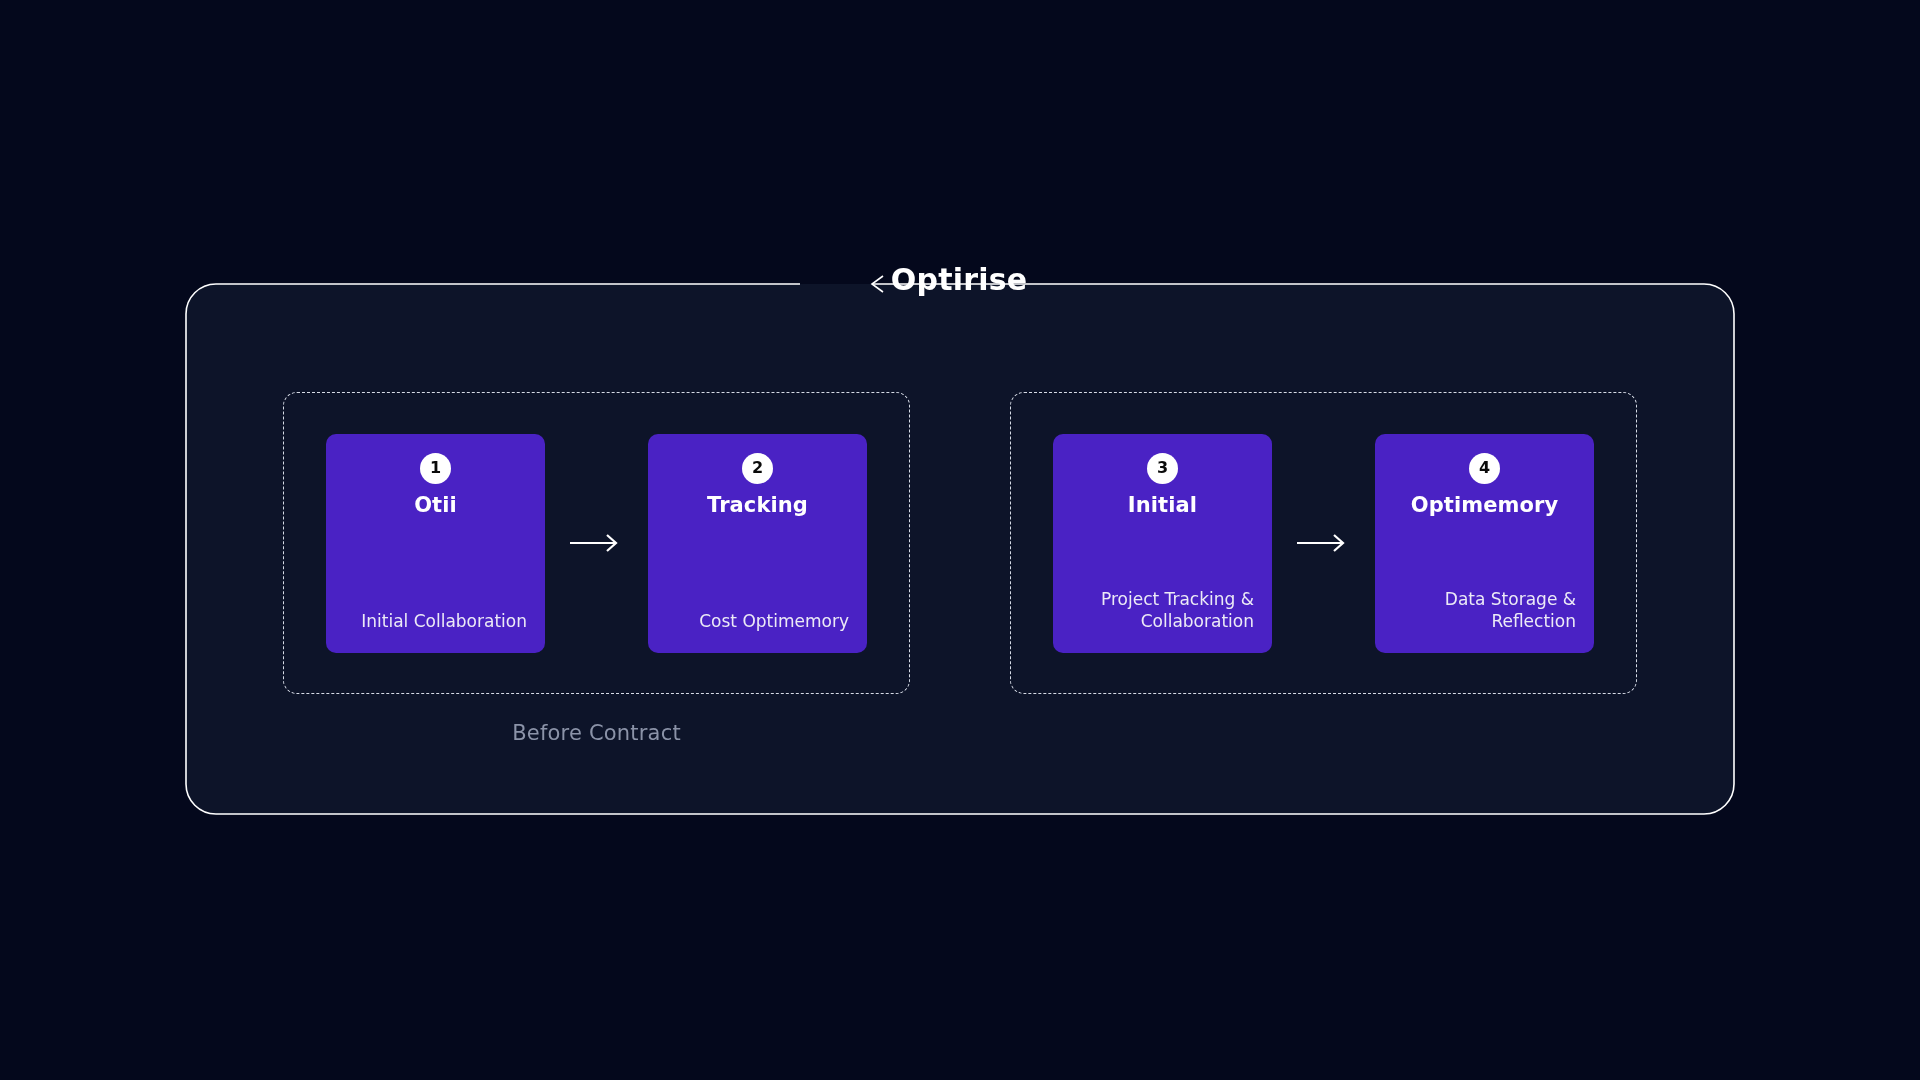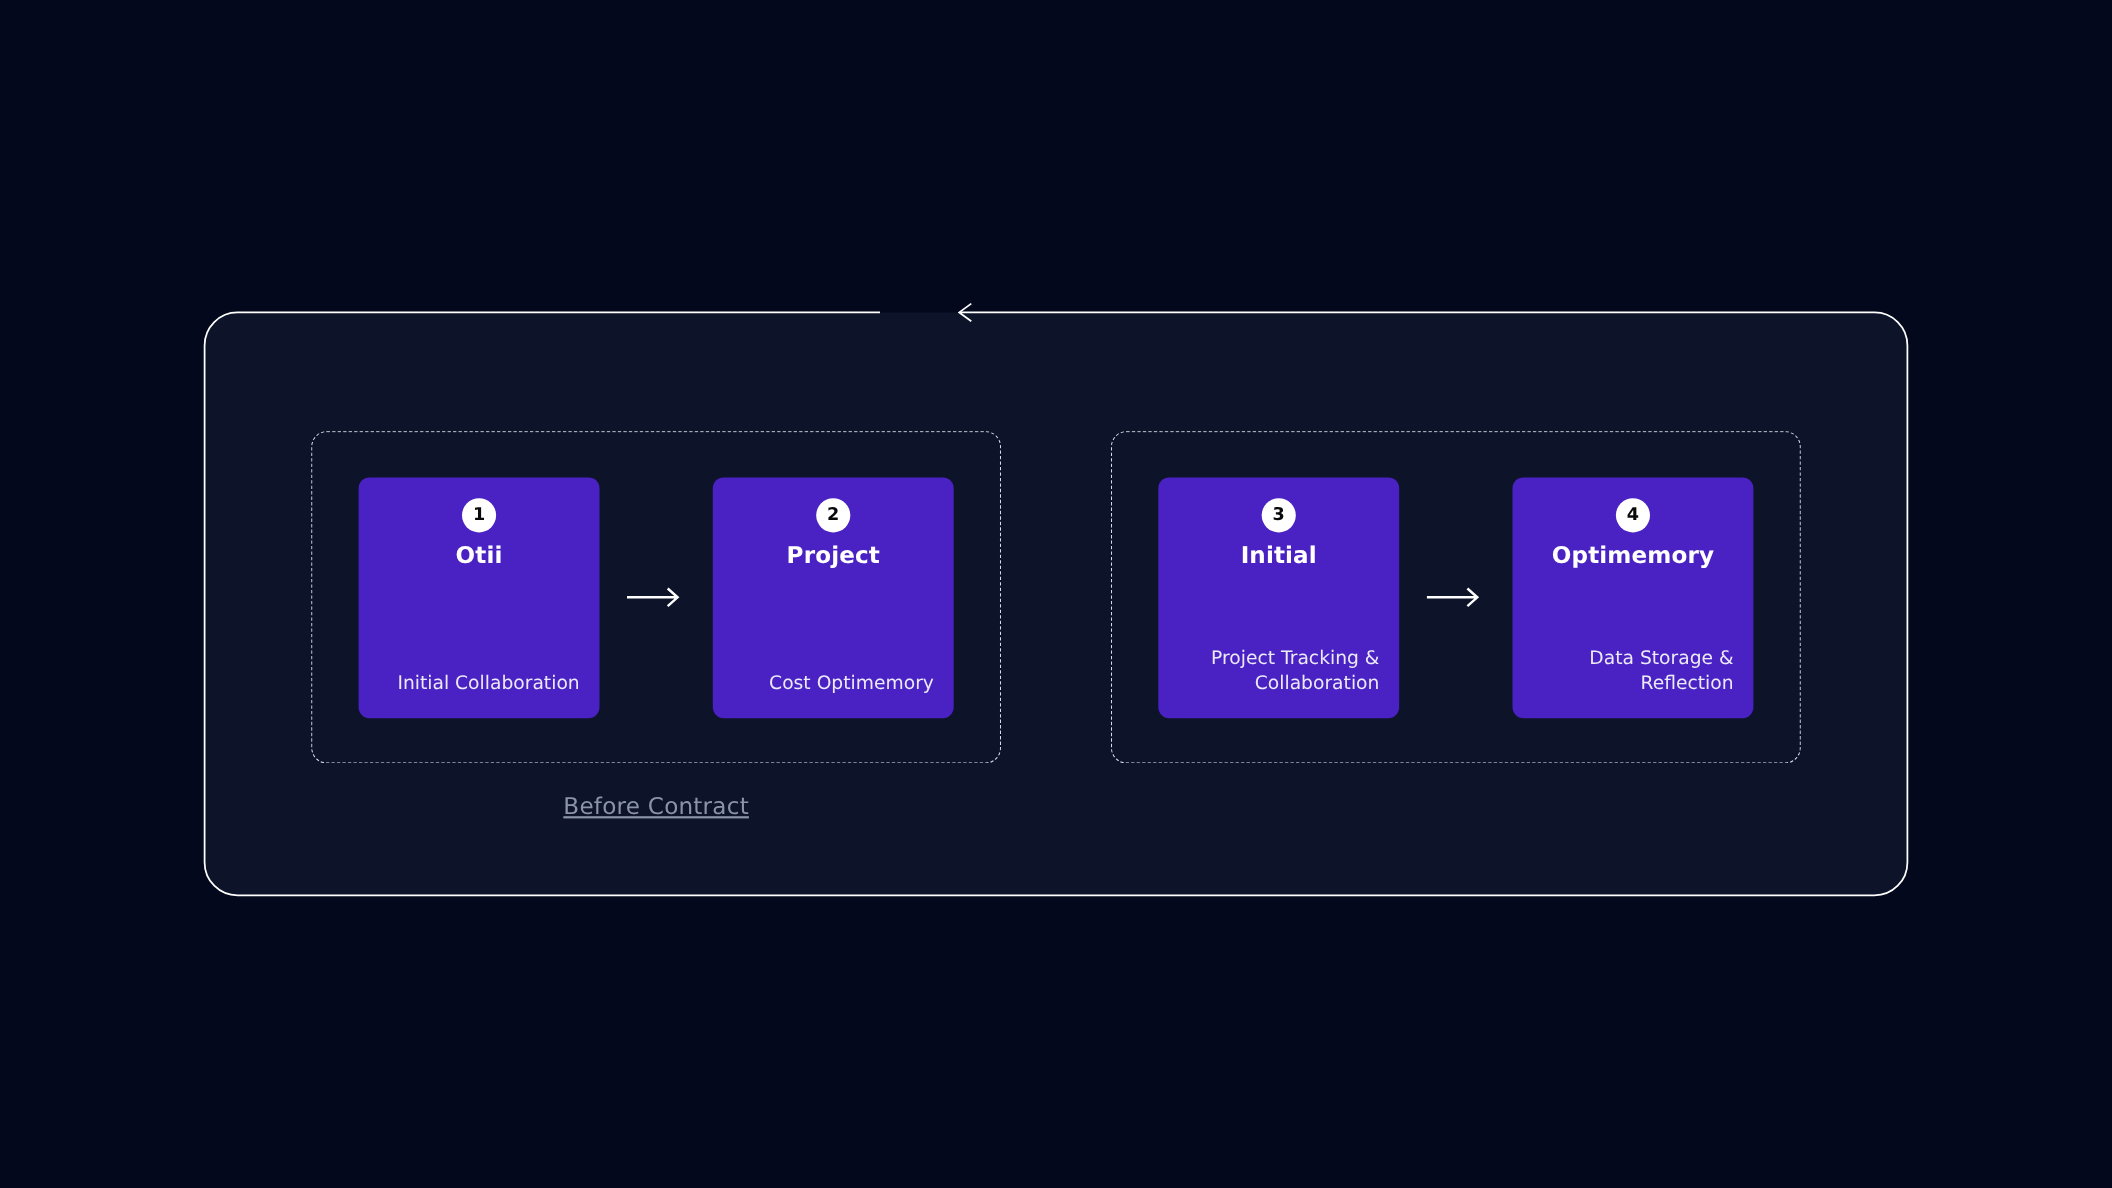--- a/index.html
+++ b/index.html
@@ -79,21 +79,20 @@
     justify-content:center;
     gap:0;
   }
 
   .group-caption {
     margin-top:27px;
     text-align:center;
     color:#8b93a8;
     font-size:21px;
     letter-spacing:0.2px;
-    text-decoration:underline;
   }
 
   
   .card {
     position:relative;
     width:219px;
     height:219px;
     background:#4a22c4;
     border-radius:10px;
     padding:19px 18px 20px 18px;
@@ -155,41 +154,44 @@
   <div class="outer-frame"></div>
 
   <svg class="frame-border" viewBox="0 0 1548 530">
 
     <path d="M 614 0 L 30 0 A 30 30 0 0 0 0 30 L 0 500 A 30 30 0 0 0 30 530
              L 1518 530 A 30 30 0 0 0 1548 500 L 1548 30 A 30 30 0 0 0 1518 0 L 687 0"></path>
 
     <polyline points="697,-8 686,0 697,8"></polyline>
   </svg>
 
+  <div class="frame-title">
+    <span class="frame-title-inner">Optirise</span>
+  </div>
 
   <div class="groups">
 
     <div class="group">
       <div class="group-box">
 
         <div class="card">
           <div class="badge">1</div>
           <div class="card-title">Otii</div>
           <div class="card-desc">Initial Collaboration</div>
         </div>
 
         <div class="arrow-gap">
           <svg width="54" height="20" viewBox="0 0 54 20">
             <path d="M 0 10 L 46 10 M 37 2 L 46 10 L 37 18"></path>
           </svg>
         </div>
 
         <div class="card">
           <div class="badge">2</div>
-          <div class="card-title">Project</div>
+          <div class="card-title">Tracking</div>
           <div class="card-desc">Cost Optimemory</div>
         </div>
 
       </div>
       <div class="group-caption">Before Contract</div>
     </div>
 
     <div class="group">
       <div class="group-box">
 

